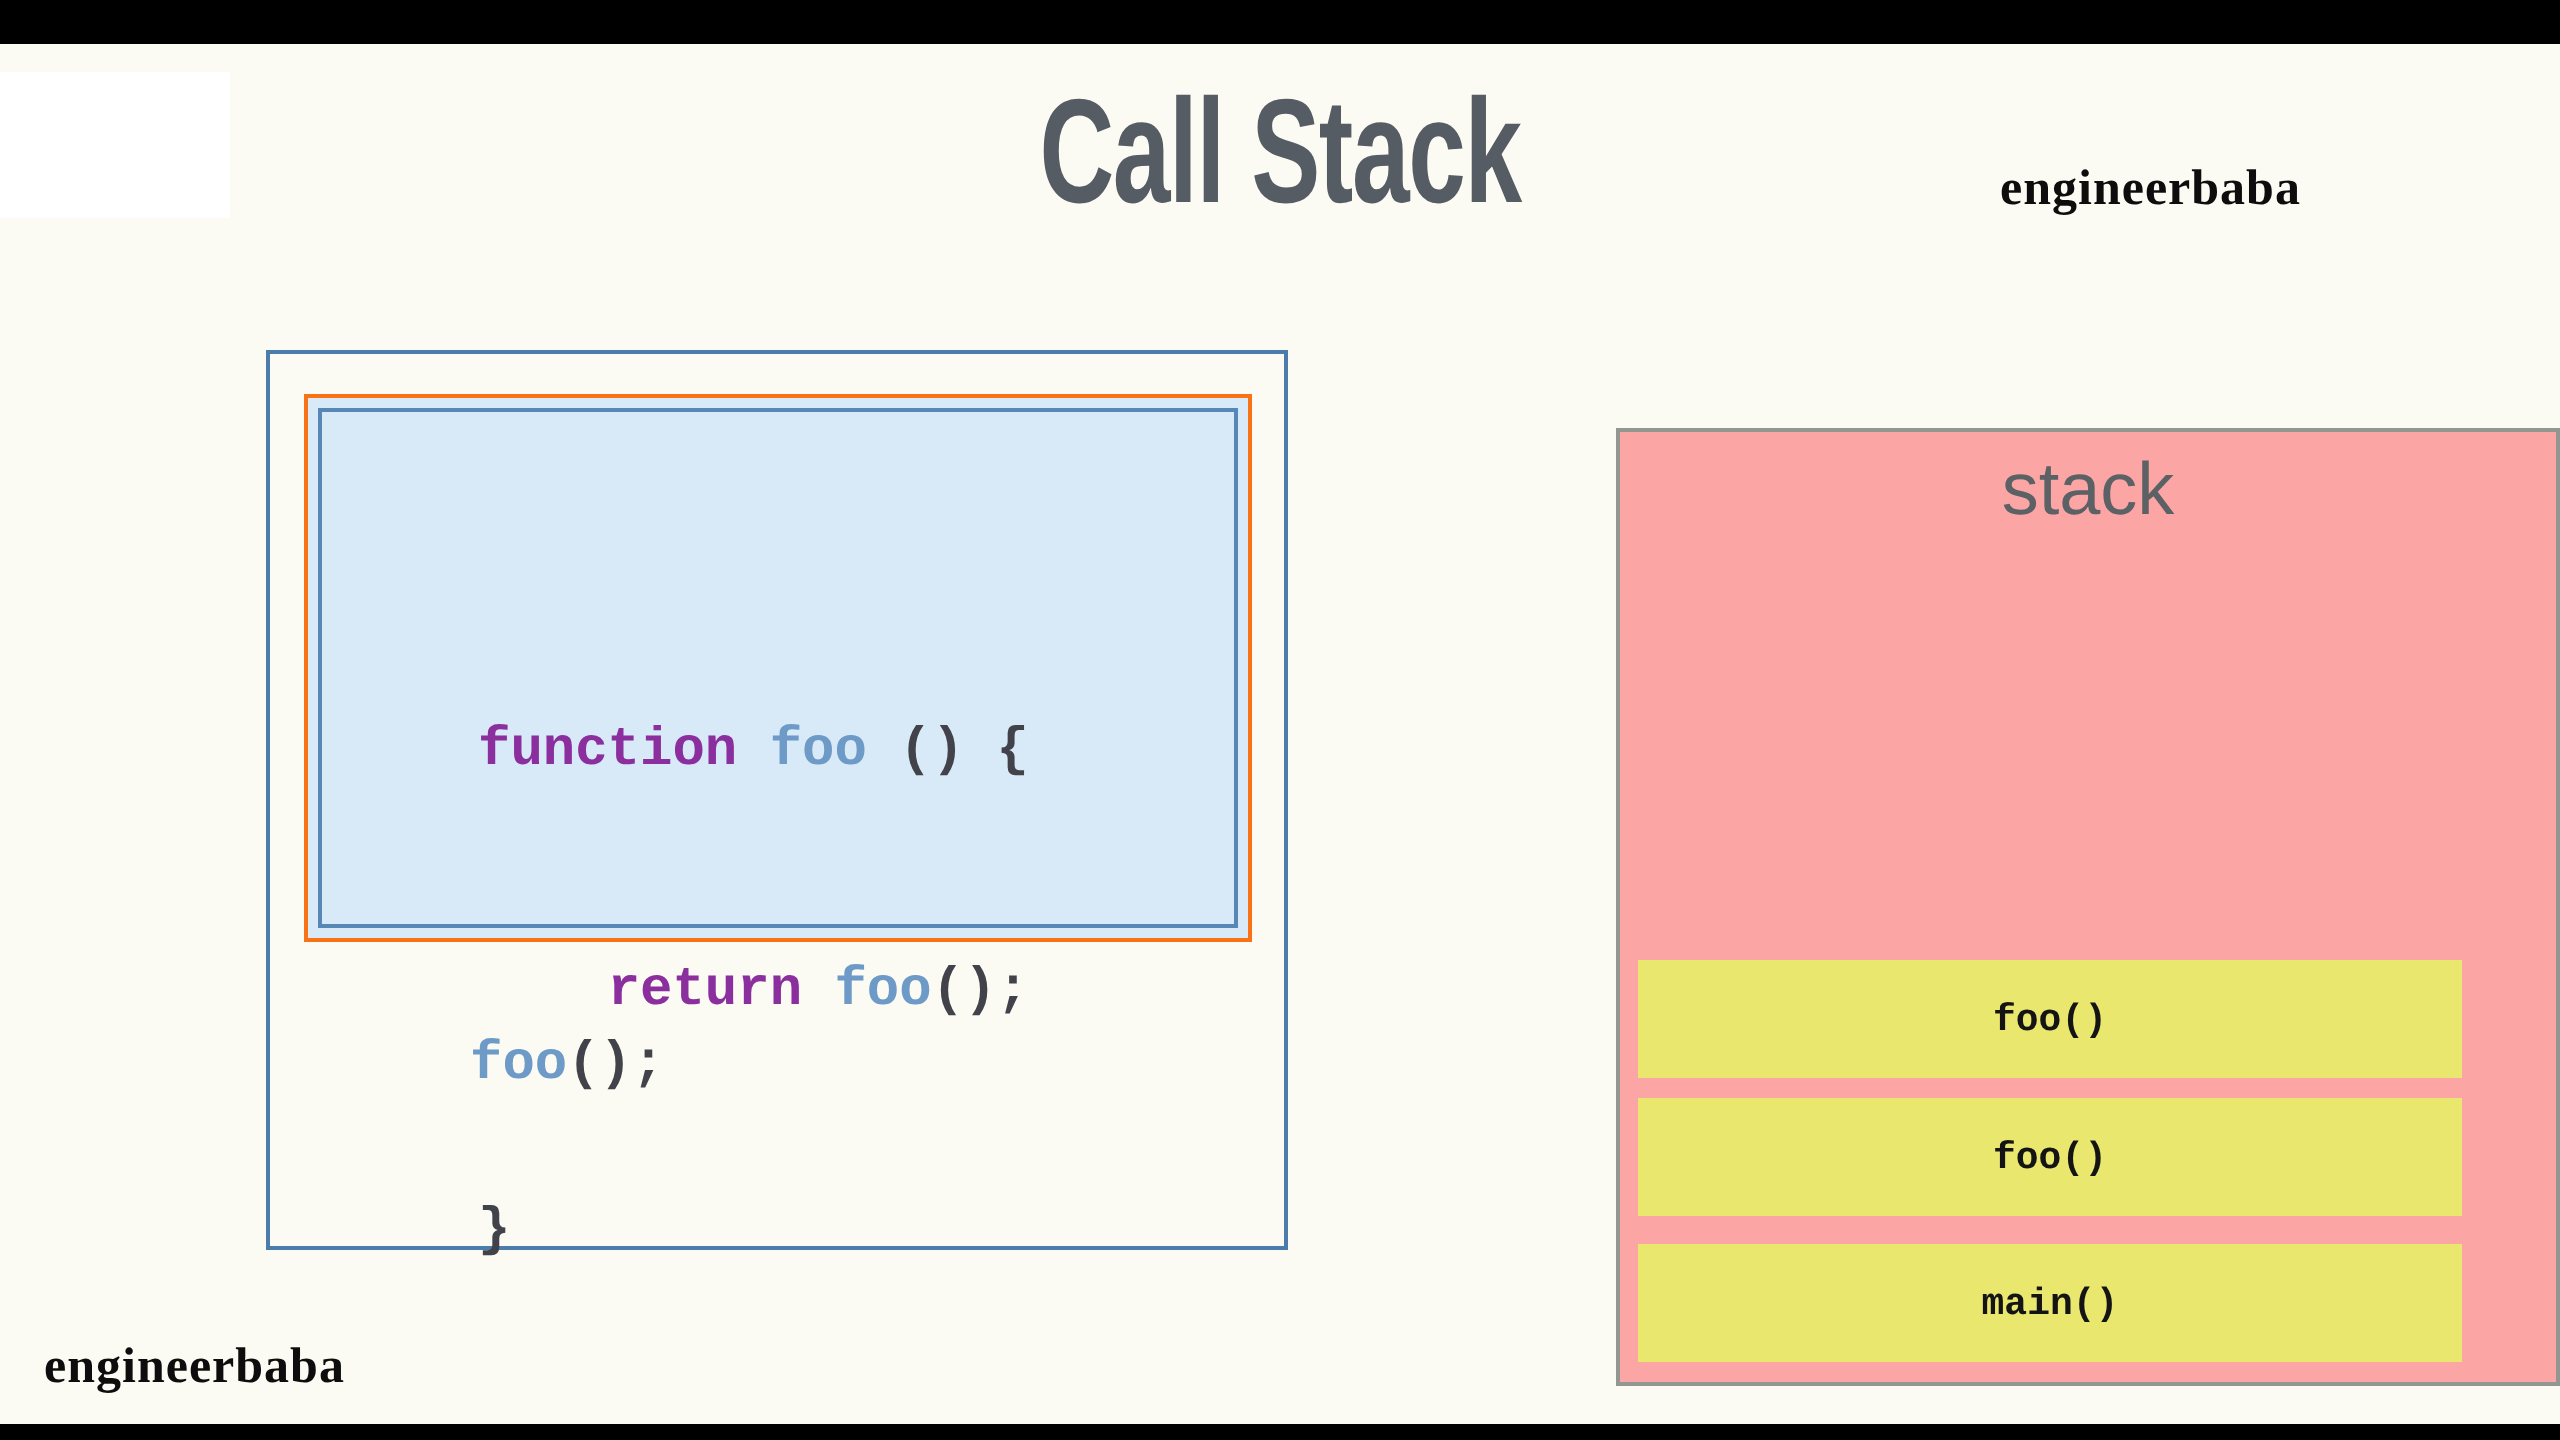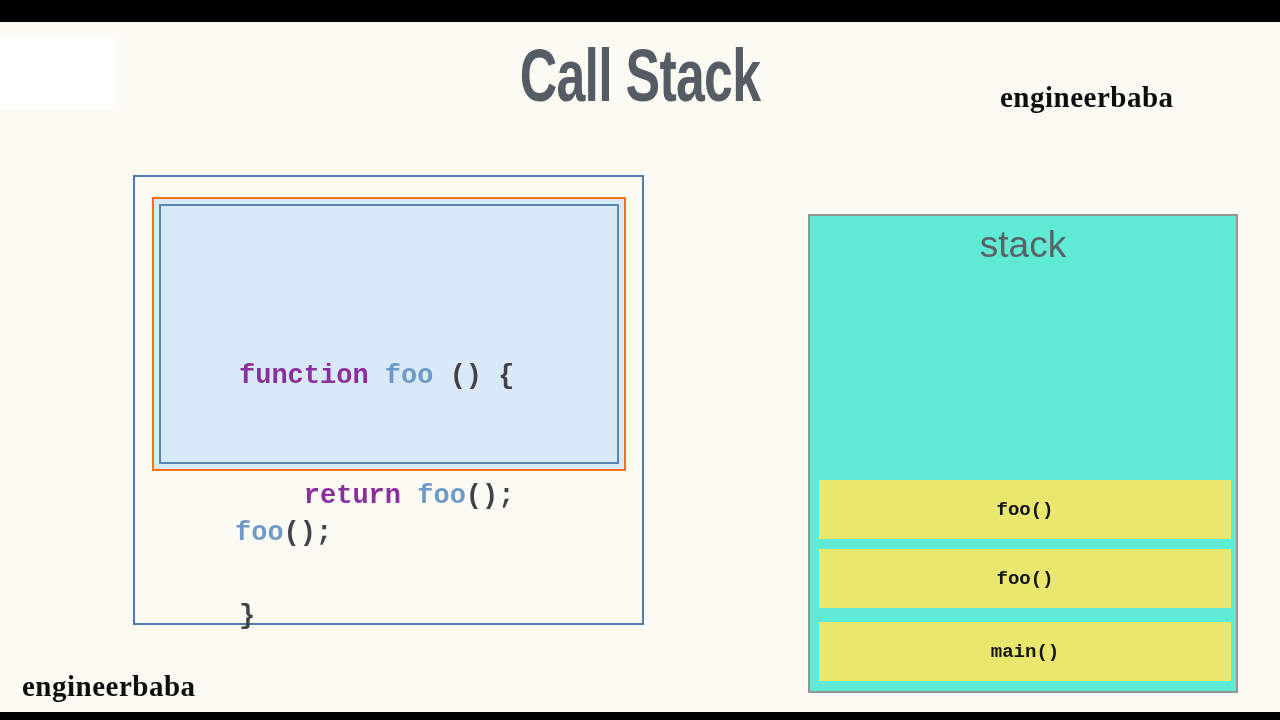--- a/index.html
+++ b/index.html
@@ -28,21 +28,21 @@
     position:absolute; left:0; top:14px; width:100%;
     text-align:center;
     font-weight:bold; font-size:74px; line-height:80px;
     color:#565c63; letter-spacing:-1px;
     transform:scaleX(0.70);
   }
 
   .wm {
     position:absolute;
     font-family:"Liberation Serif", serif;
-    font-weight:bold; font-size:29px; color:#0d0d0d;
+    font-weight:bold; font-size:25px; color:#0d0d0d;
     letter-spacing:0.5px;
   }
   .wm-top { left:1000px; top:59px; }
   .wm-bottom { left:22px; top:648px; }
 
   
   .code-box {
     position:absolute; left:133px; top:153px; width:511px; height:450px;
     border:2px solid #4c7cab;
   }
@@ -60,22 +60,22 @@
     font-size:27px; line-height:40px; font-weight:bold;
     white-space:pre; color:#42424a;
   }
   .tok-keyword { color:#8b2e9e; }
   .tok-identifier { color:#6d9ac6; }
   .tok-plain { color:#42424a; }
   .call-line { position:absolute; left:100px; top:336px; }
 
   
   .stack-box {
-    position:absolute; left:808px; top:192px; width:430px; height:479px;
-    border:2px solid #929792; background:#5eead4;
+    position:absolute; left:808px; top:192px; width:472px; height:479px;
+    border:2px solid #929792; background:#fca5a5;
   }
   .stack-label {
     position:absolute; left:0; top:8px; width:100%;
     text-align:center; font-size:37px; color:#5c6165;
   }
   .stack-frame {
     position:absolute; left:9px; width:412px; height:59px;
     background:#e9e76e;
     display:flex; align-items:center; justify-content:center;
     font-family:"Liberation Mono", monospace;

